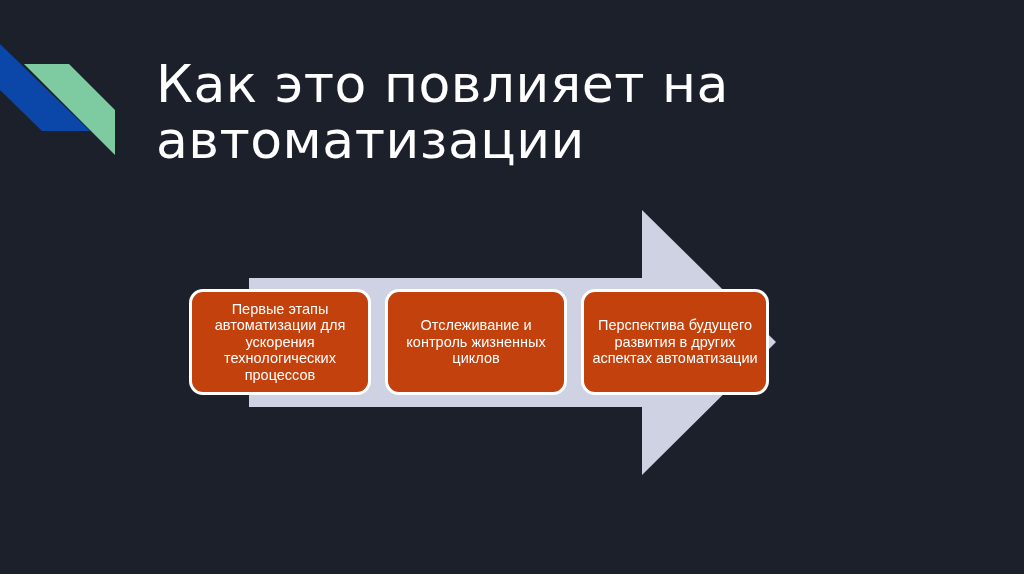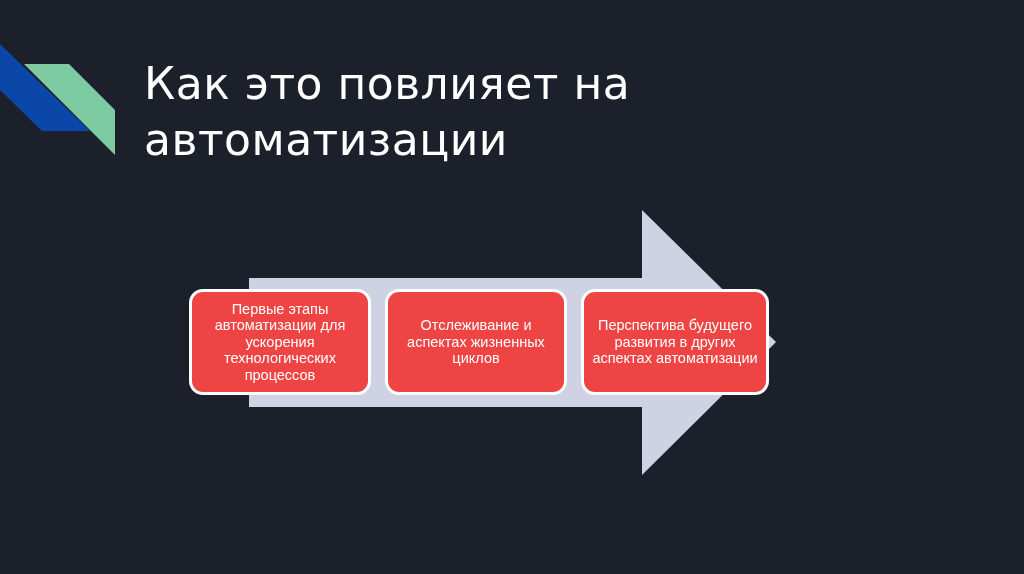--- a/index.html
+++ b/index.html
@@ -1,20 +1,20 @@
 <!DOCTYPE html>
 <html><head>
 <meta charset="utf-8">
 <style>
   html, body { margin:0; padding:0; }
   body { width:1024px; height:574px; background:#1c202b; position:relative; overflow:hidden; font-family:"Liberation Sans", sans-serif; }
   .deco { position:absolute; left:0; top:0; }
-  .title { position:absolute; left:144px; top:56px; color:#ffffff; font-family:"DejaVu Sans", sans-serif; font-size:44px; line-height:56px; font-weight:normal; letter-spacing:0.5px; width:700px; }
+  .title { position:absolute; left:156px; top:56px; color:#ffffff; font-family:"DejaVu Sans", sans-serif; font-size:52px; line-height:56px; font-weight:normal; letter-spacing:0.5px; width:700px; }
   .arrow { position:absolute; left:0; top:0; }
-  .box { position:absolute; top:289px; width:182px; height:106px; background:#ef4444; border:3px solid #ffffff; border-radius:14px; box-sizing:border-box; color:#ffffff; font-size:14.5px; line-height:16.5px; text-align:center; display:flex; align-items:center; justify-content:center; padding:0 8px; }
+  .box { position:absolute; top:289px; width:182px; height:106px; background:#c2410c; border:3px solid #ffffff; border-radius:14px; box-sizing:border-box; color:#ffffff; font-size:14.5px; line-height:16.5px; text-align:center; display:flex; align-items:center; justify-content:center; padding:0 8px; }
   .box span { display:block; }
 </style>
 </head>
 <body>
 
 <svg class="deco" width="130" height="170" viewBox="0 0 130 170">
   <polygon points="0,44 0,90 42,131 90,131" fill="#0a47a8"></polygon>
   <polygon points="24,64 69,64 115,110 115,155" fill="#7ecba1"></polygon>
 </svg>
 
@@ -24,17 +24,17 @@
 </div>
 
 <svg class="arrow" width="1024" height="574" viewBox="0 0 1024 574">
   <polygon points="249,278 642,278 642,210 776,342 642,475 642,407 249,407" fill="#cfd2e3"></polygon>
 </svg>
 
 <div class="box" style="left:189px;">
   <span>Первые этапы автоматизации для ускорения технологических процессов</span>
 </div>
 <div class="box" style="left:385px;">
-  <span>Отслеживание и аспектах жизненных циклов</span>
+  <span>Отслеживание и контроль жизненных циклов</span>
 </div>
 <div class="box" style="left:581px; width:188px;">
   <span>Перспектива будущего развития в других аспектах автоматизации</span>
 </div>
 
 </body></html>

